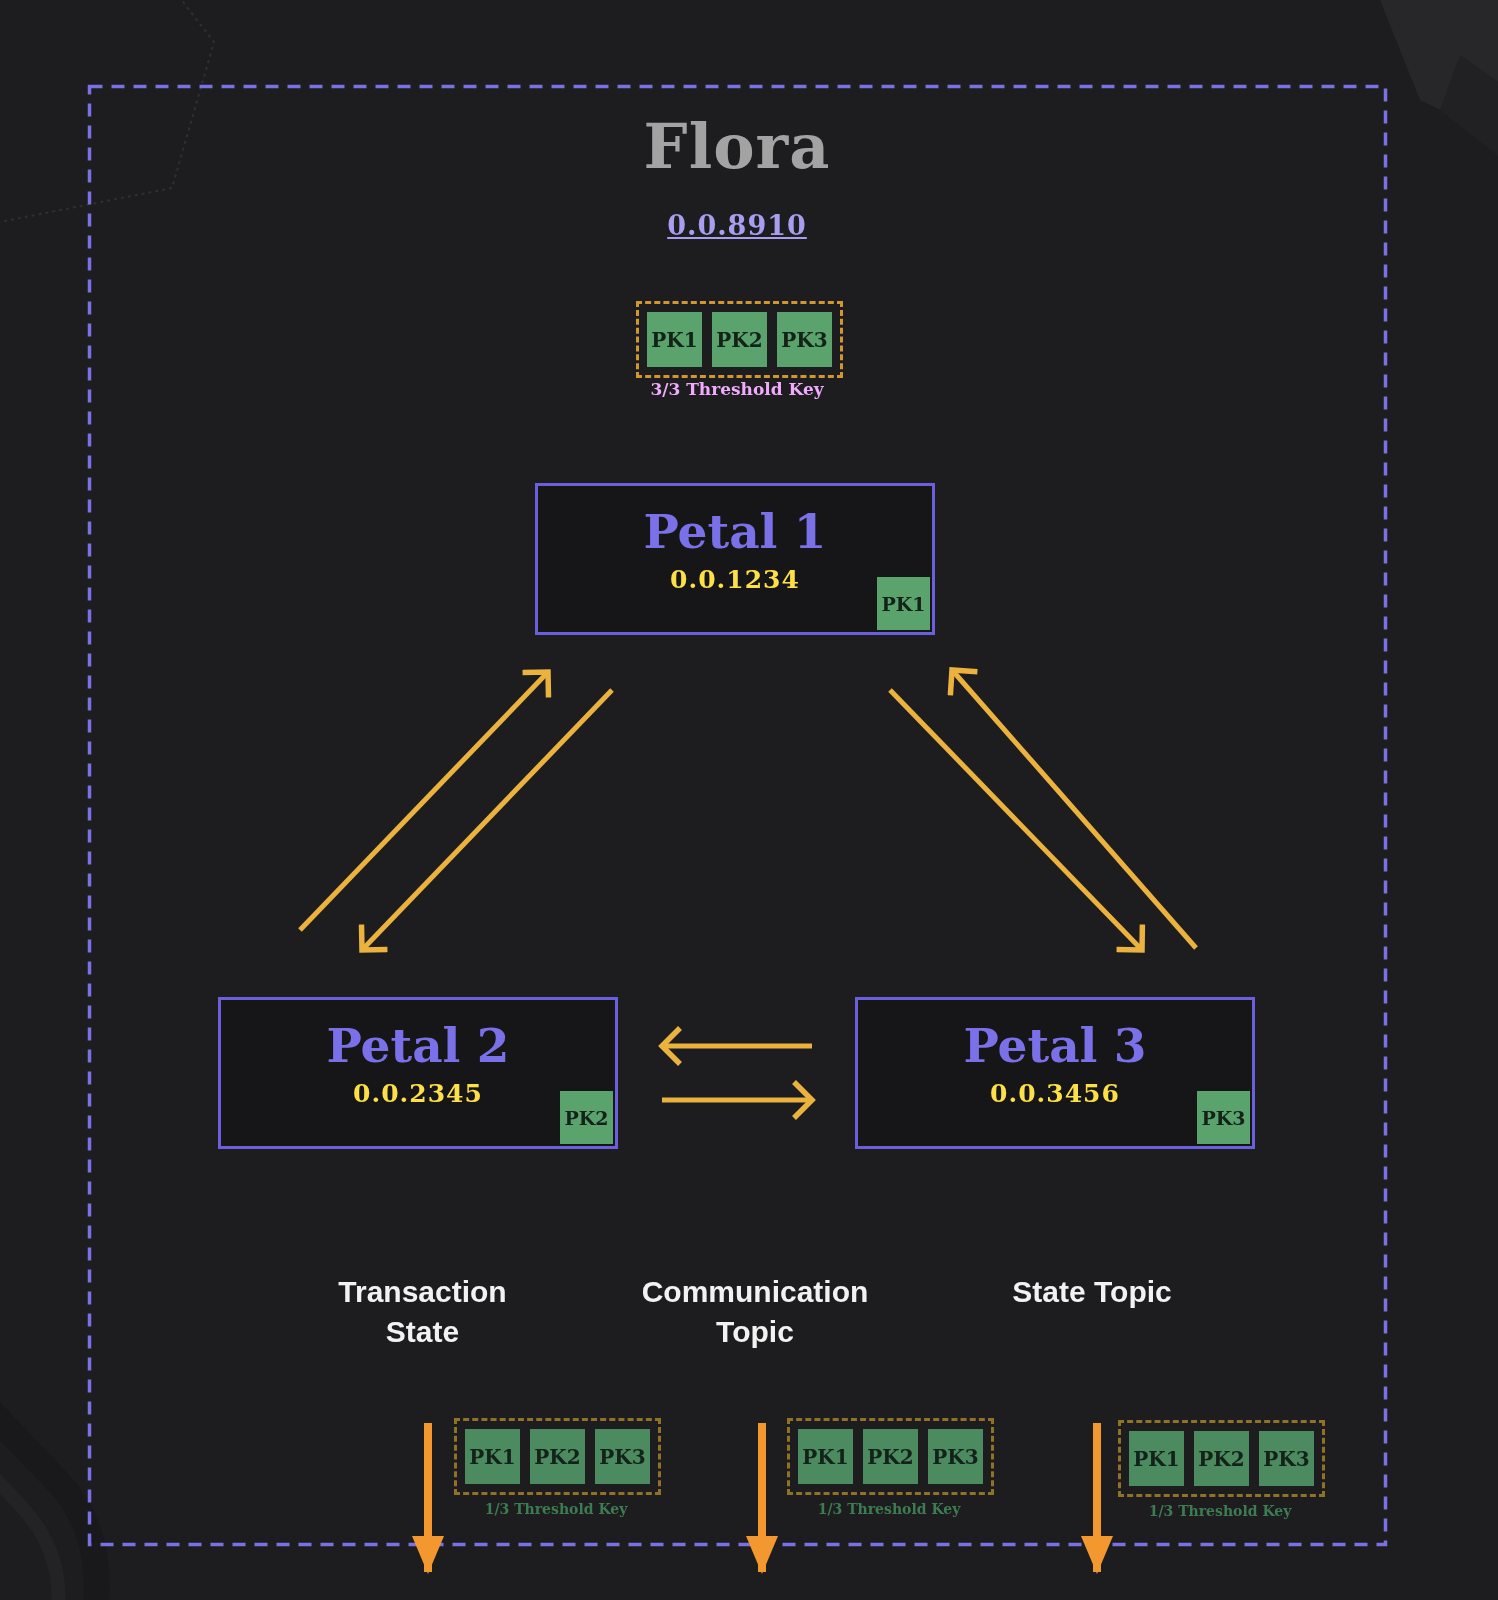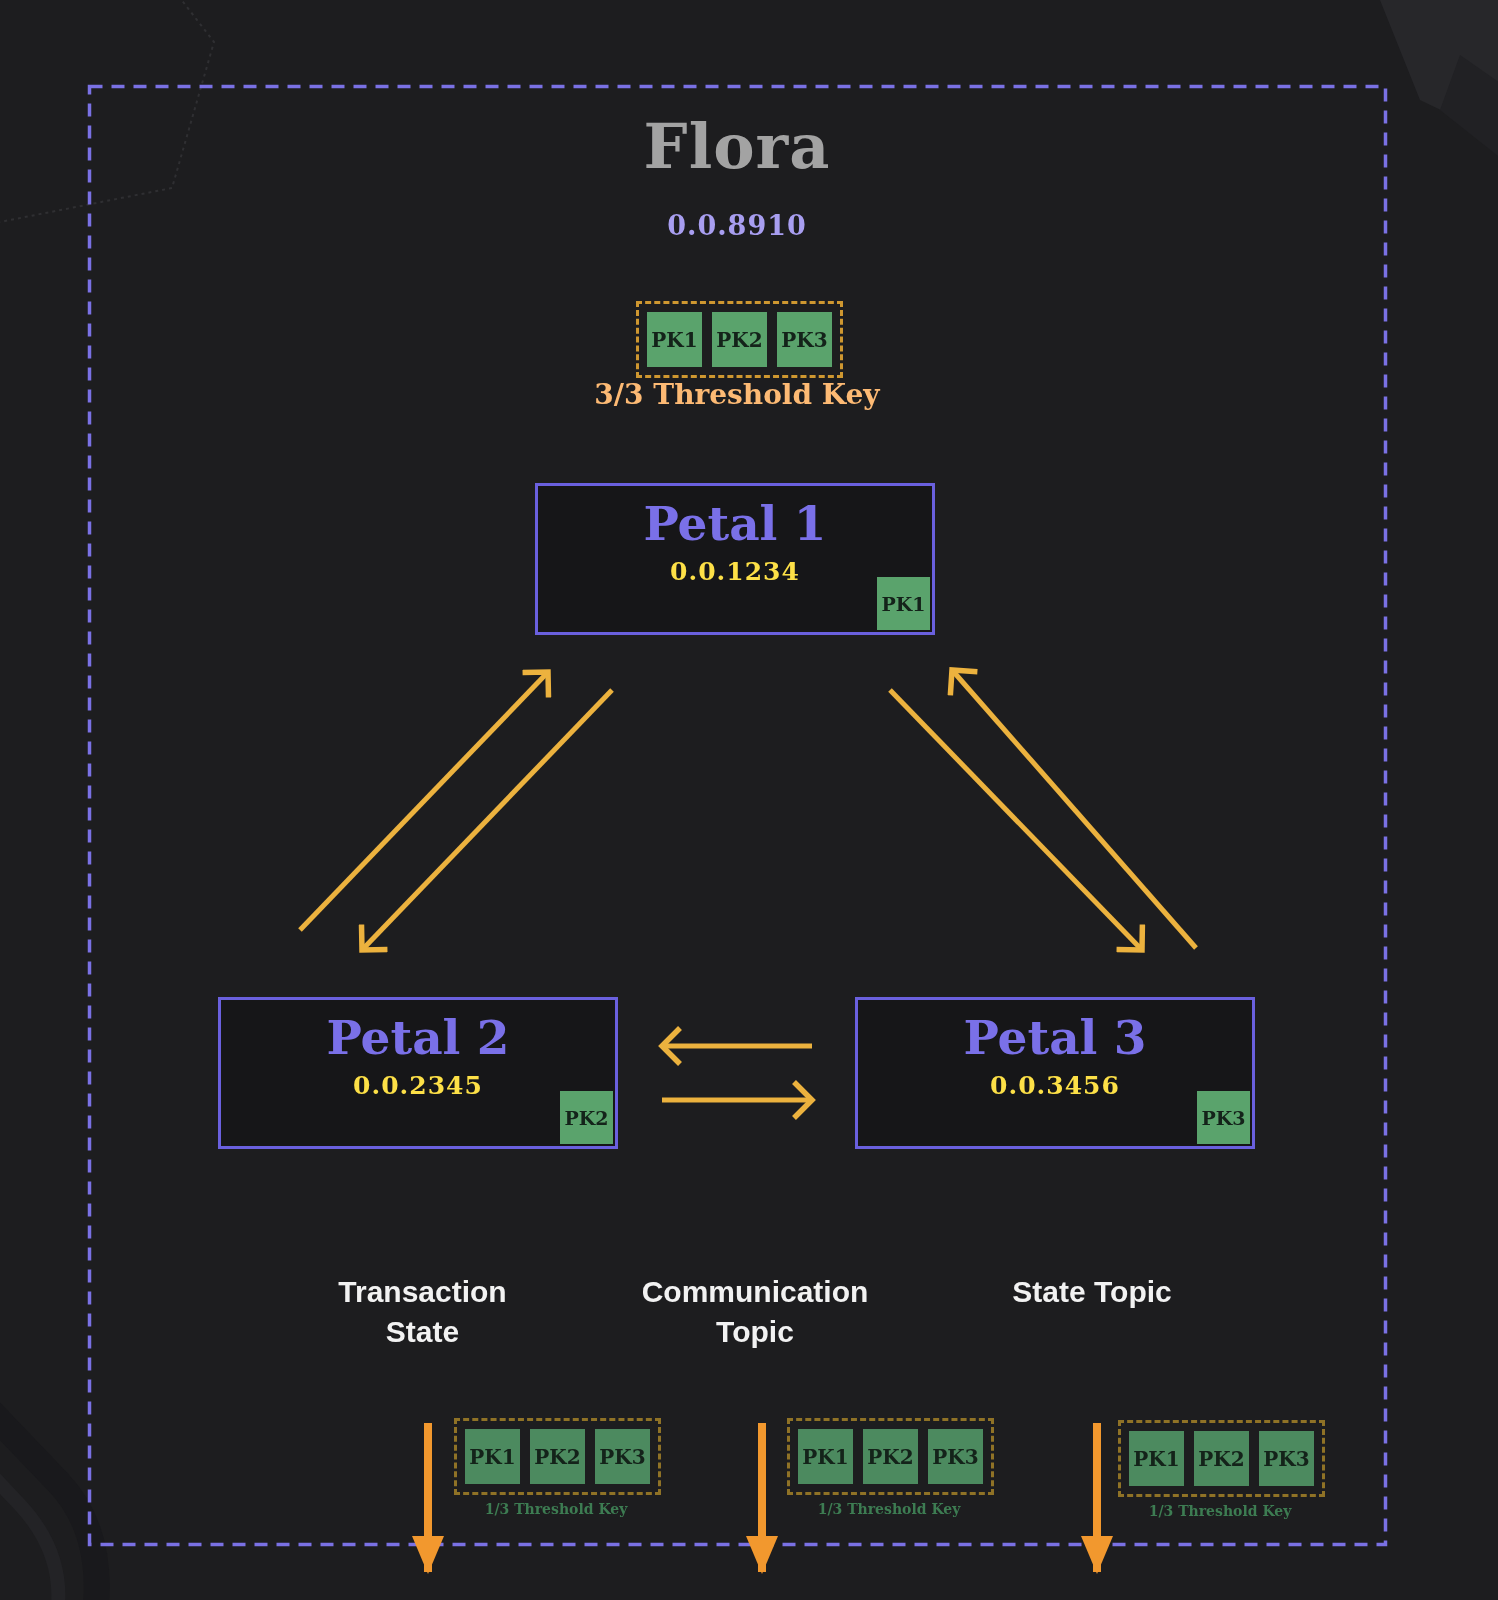--- a/index.html
+++ b/index.html
@@ -20,56 +20,56 @@
   .flora-title{
     left:88px;top:116px;width:1298px;
     text-align:center;
     font-weight:bold;font-size:62px;line-height:1;
     color:#a3a3a3;letter-spacing:1px;
   }
   .flora-id{
     left:88px;top:212px;width:1298px;
     text-align:center;
     font-weight:bold;font-size:27px;line-height:1;
-    color:#a89ef0;letter-spacing:1px;
+    color:#a89ef0;letter-spacing:1px;text-decoration:underline;
   }
 
   
   .key-group{
     display:flex;gap:10px;align-items:center;
     padding:8px;
     border:3px dashed #ce9730;
     background:transparent;
   }
   .pk-box{
     width:55px;height:55px;
     background:#5aa36c;
     display:flex;align-items:center;justify-content:center;
     font-weight:bold;font-size:20px;color:#14231a;
   }
   .key-group.dark{border-color:#8f7226;}
   .key-group.dark .pk-box{background:#4c8a5f;color:#14231a;}
 
   .key-caption{
     text-align:center;
-    font-weight:bold;font-size:28px;line-height:1;
-    color:#fdba74;
+    font-weight:bold;font-size:17px;line-height:1;
+    color:#f0abfc;
   }
   .key-caption.dark{color:#3d7c52;font-size:14px;}
 
   
   .petal{
     width:400px;height:152px;
     border:3px solid #6a60de;
     background:#161618;
     box-sizing:border-box;
     text-align:center;
   }
   .petal-name{
-    margin-top:12px;
+    margin-top:20px;
     font-weight:bold;font-size:47px;line-height:1.1;
     color:#7a70e8;
   }
   .petal-id{
     margin-top:9px;
     font-weight:bold;font-size:25px;line-height:1;
     color:#fde047;letter-spacing:1px;
   }
   .petal-key{
     position:absolute;right:2px;bottom:2px;

